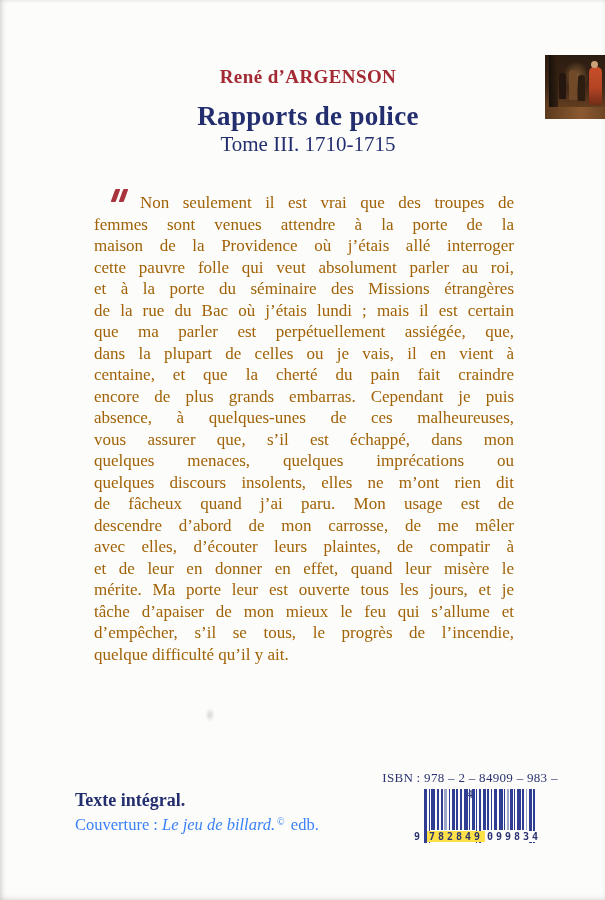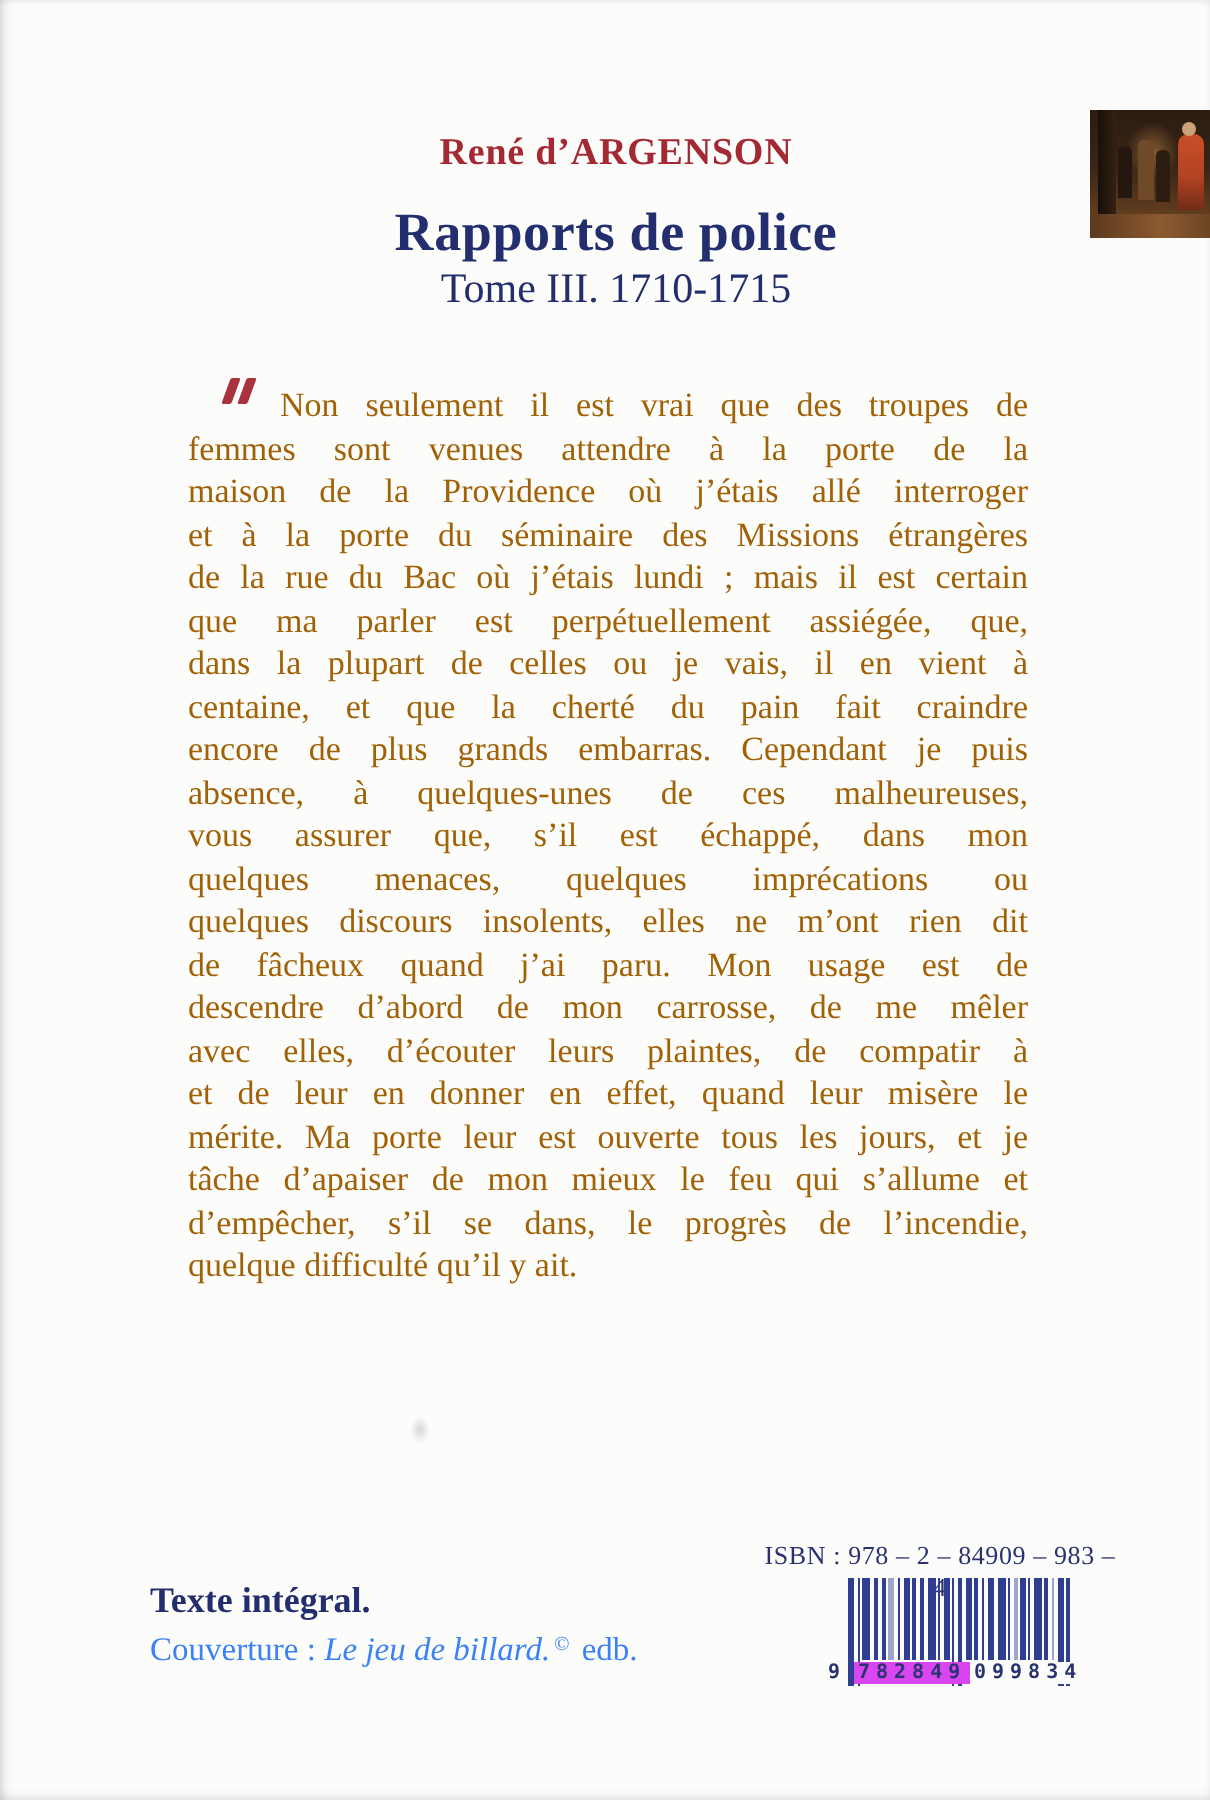--- a/index.html
+++ b/index.html
@@ -76,21 +76,21 @@
   
   .isbn{
     position:absolute;left:378px;top:770px;width:184px;
     text-align:center;font-size:13px;letter-spacing:.3px;color:#2a3370;
   }
   .barcode{position:absolute;left:414px;top:789px;width:134px;height:66px;}
   .bc-bar{position:absolute;top:0;background:#2f3d93;}
   .bc-bar.light{opacity:.45;}
   .bc-digits{position:absolute;top:41px;left:0;width:134px;height:13px;font-family:"DejaVu Sans Mono",monospace;font-weight:bold;font-size:10px;color:#2a3370;}
   .bc-lead{position:absolute;left:0;top:1px;}
-  .bc-g1{position:absolute;left:13px;top:1px;background:#d946ef;padding:0 2px;letter-spacing:3px;}
+  .bc-g1{position:absolute;left:13px;top:1px;background:#fde047;padding:0 2px;letter-spacing:3px;}
   .bc-g2{position:absolute;left:71px;top:1px;background:#fcfcfa;padding:0 2px;letter-spacing:3px;}
 </style>
 </head>
 <body>
 
 <div class="page">
 
   <div class="author">René d’ARGENSON</div>
   <div class="title">Rapports de police</div>
   <div class="subtitle">Tome III. 1710-1715</div>
@@ -103,37 +103,38 @@
     <div class="fig3"></div>
     <div class="figred"></div>
     <div class="figred-head"></div>
     <div class="floor"></div>
   </div>
 
   <div class="quote">
     <div class="qline first"><span class="qmark"><i></i><i></i></span><span>Non seulement il est vrai que des troupes de</span></div>
     <div class="qline">femmes sont venues attendre à la porte de la</div>
     <div class="qline">maison de la Providence où j’étais allé interroger</div>
+    <div class="qline">cette pauvre folle qui veut absolument parler au roi,</div>
     <div class="qline">et à la porte du séminaire des Missions étrangères</div>
     <div class="qline">de la rue du Bac où j’étais lundi ; mais il est certain</div>
     <div class="qline">que ma parler est perpétuellement assiégée, que,</div>
     <div class="qline">dans la plupart de celles ou je vais, il en vient à</div>
     <div class="qline">centaine, et que la cherté du pain fait craindre</div>
     <div class="qline">encore de plus grands embarras. Cependant je puis</div>
     <div class="qline">absence, à quelques-unes de ces malheureuses,</div>
     <div class="qline">vous assurer que, s’il est échappé, dans mon</div>
     <div class="qline">quelques menaces, quelques imprécations ou</div>
     <div class="qline">quelques discours insolents, elles ne m’ont rien dit</div>
     <div class="qline">de fâcheux quand j’ai paru. Mon usage est de</div>
     <div class="qline">descendre d’abord de mon carrosse, de me mêler</div>
     <div class="qline">avec elles, d’écouter leurs plaintes, de compatir à</div>
     <div class="qline">et de leur en donner en effet, quand leur misère le</div>
     <div class="qline">mérite. Ma porte leur est ouverte tous les jours, et je</div>
     <div class="qline">tâche d’apaiser de mon mieux le feu qui s’allume et</div>
-    <div class="qline">d’empêcher, s’il se dans, le progrès de l’incendie,</div>
+    <div class="qline">d’empêcher, s’il se tous, le progrès de l’incendie,</div>
     <div class="qline last">quelque difficulté qu’il y ait.</div>
   </div>
 
   <div class="smudge"></div>
 
   <div class="texte-integral">Texte intégral.</div>
   <div class="couverture"><span>Couverture : </span><span class="it">Le jeu  de billard.</span><span class="copy">©</span><span> edb.</span></div>
 
   <div class="isbn">ISBN : 978 – 2 – 84909 – 983 – 4</div>
   <div class="barcode">

